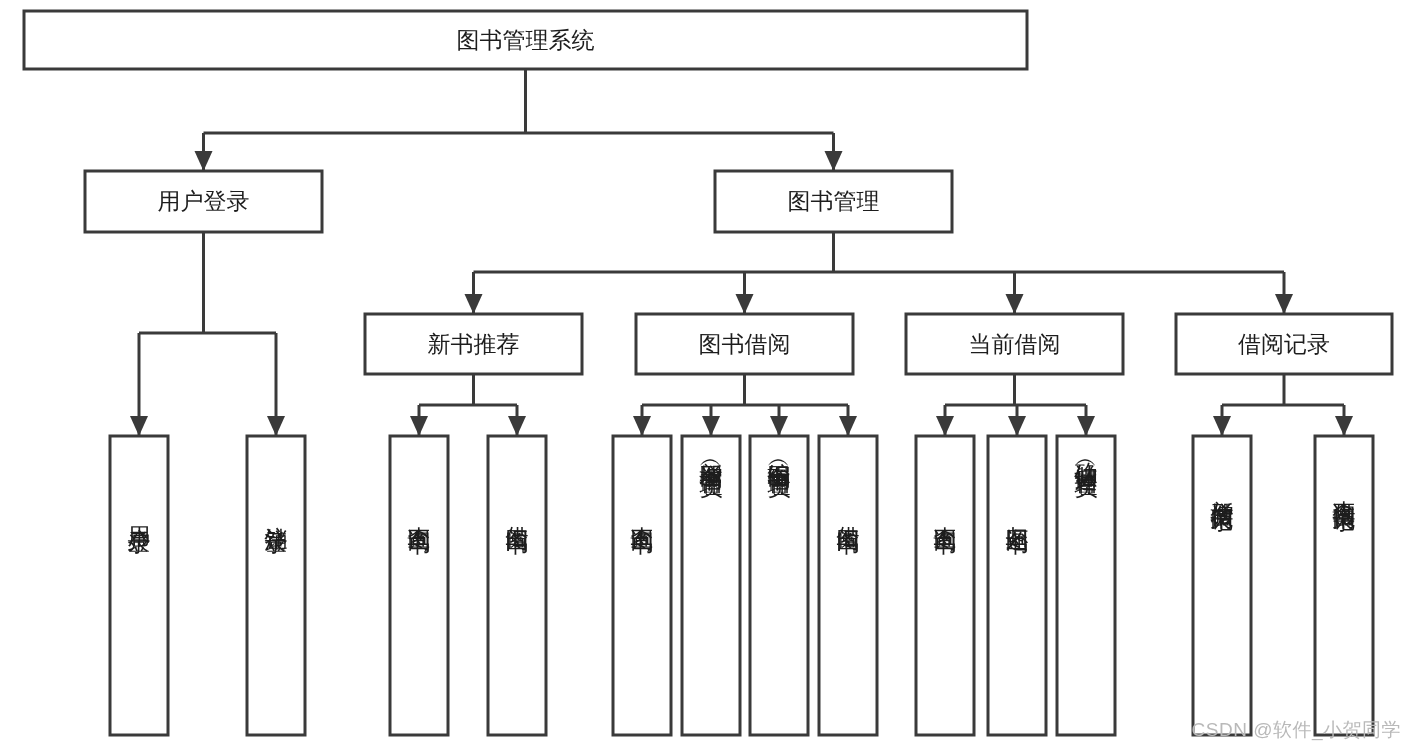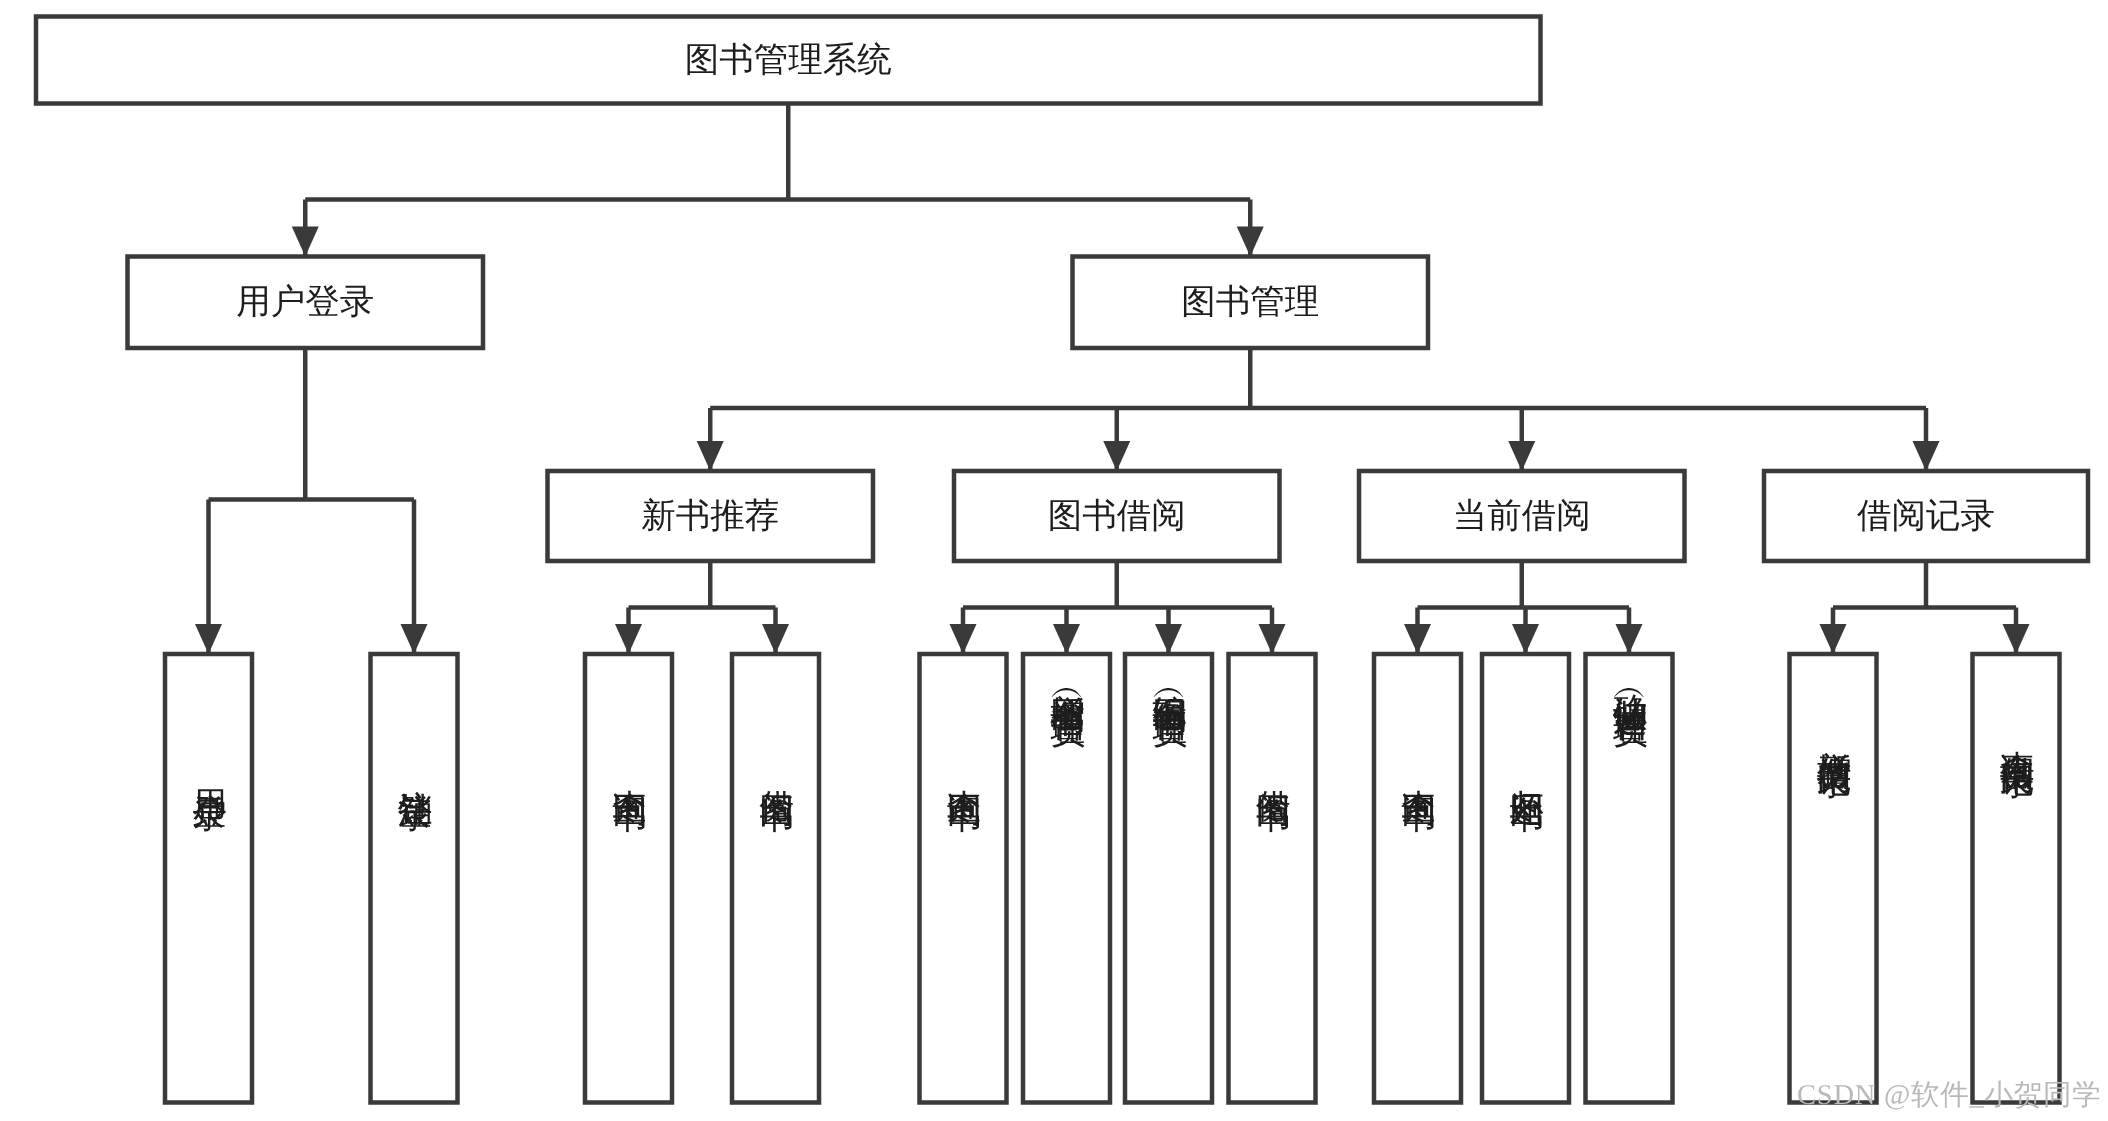--- a/index.html
+++ b/index.html
@@ -62,21 +62,21 @@
     font-size: 23px;
     line-height: 1.08;
     color: #1d1d1d;
     letter-spacing: 2px;
     white-space: nowrap;
   }
   .watermark {
     position: absolute;
     right: 8px;
     bottom: 4px;
-    font-family: Liberation Serif, serif;
+    font-family: Liberation Sans, sans-serif;
     font-size: 19px;
     color: #b9b9b9;
     white-space: nowrap;
     letter-spacing: 0.5px;
     padding-left: 13px;
   }
 </style>
 </head>
 <body>
 

